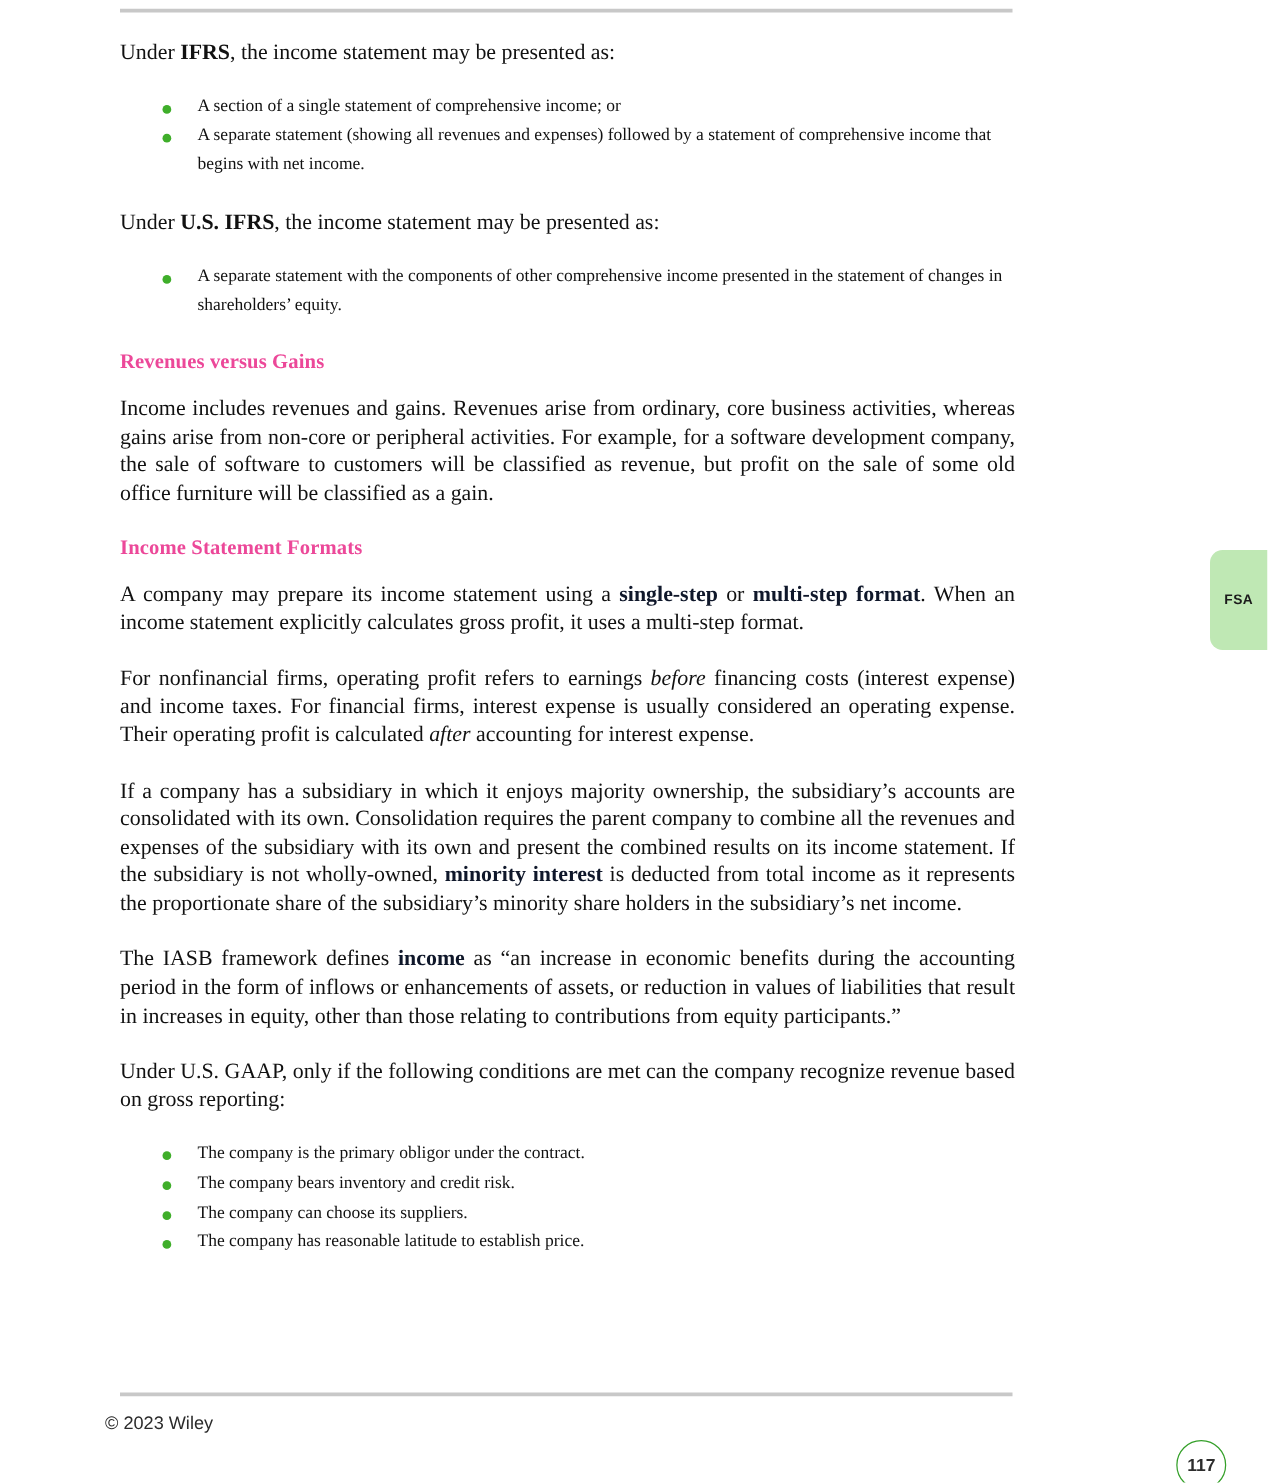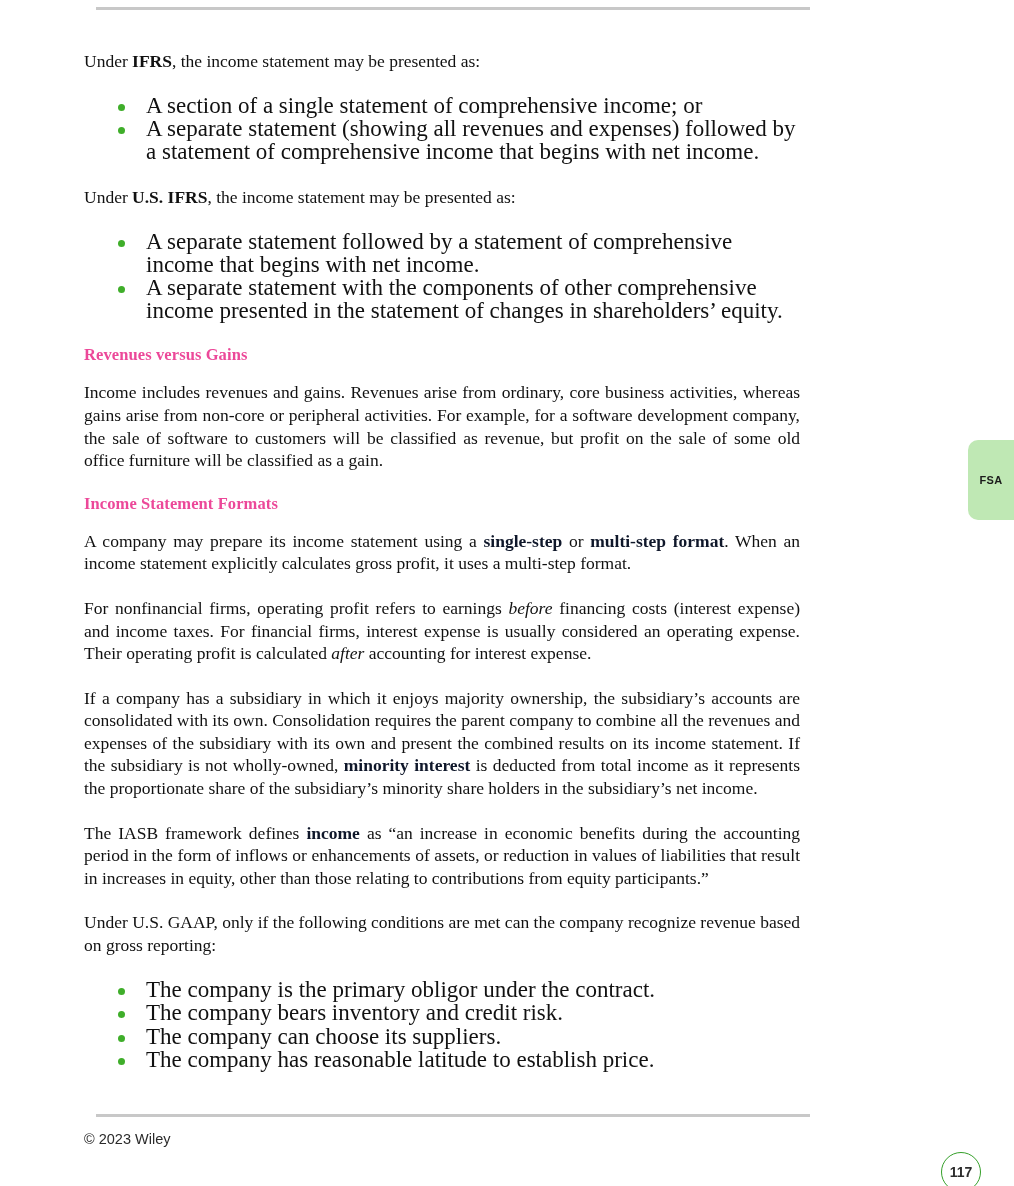--- a/index.html
+++ b/index.html
@@ -28,24 +28,23 @@
     left: 96px;
     width: 714px;
     height: 3px;
     background: #c8c8c8;
   }
   .rule-top { top: 7px; }
   .rule-bottom { top: 1114px; }
 
   .content {
     position: absolute;
-    left: 84px;
+    left: 96px;
     top: 30px;
     width: 716px;
-    margin-top: 20px;
   }
 
   p.para {
     margin: 0 0 0 0;
     font-size: 17.5px;
     line-height: 22.6px;
     text-align: justify;
     color: #111;
   }
 
@@ -53,21 +52,21 @@
   .spacer-md { height: 16px; }
 
   ul.bullets {
     list-style: none;
     margin: 0;
     padding: 0;
   }
   ul.bullets li {
     position: relative;
     padding-left: 62px;
-    font-size: 23px;
+    font-size: 14px;
     line-height: 22.6px;
     margin-bottom: 1px;
     color: #111;
   }
   ul.bullets li::before {
     content: "";
     position: absolute;
     left: 34px;
     top: 9px;
     width: 7px;
@@ -160,21 +159,20 @@
       <li><span>A separate statement (showing all revenues and expenses) followed by a statement of comprehensive income that begins with net income.</span></li>
     </ul>
 
     <div class="spacer-lg"></div>
 
     <p class="para"><span>Under </span><b class="bold">U.S. IFRS</b><span>, the income statement may be presented as:</span></p>
 
     <div class="spacer-lg"></div>
 
     <ul class="bullets">
-      <li><span>A separate statement followed by a statement of comprehensive income that begins with net income.</span></li>
       <li><span>A separate statement with the components of other comprehensive income presented in the statement of changes in shareholders’ equity.</span></li>
     </ul>
 
     <div class="spacer-lg"></div>
 
     <h3 class="subhead">Revenues versus Gains</h3>
 
     <div class="spacer-md"></div>
 
     <p class="para">Income includes revenues and gains. Revenues arise from ordinary, core business activities, whereas gains arise from non-core or peripheral activities. For example, for a software development company, the sale of software to customers will be classified as revenue, but profit on the sale of some old office furniture will be classified as a gain.</p>

